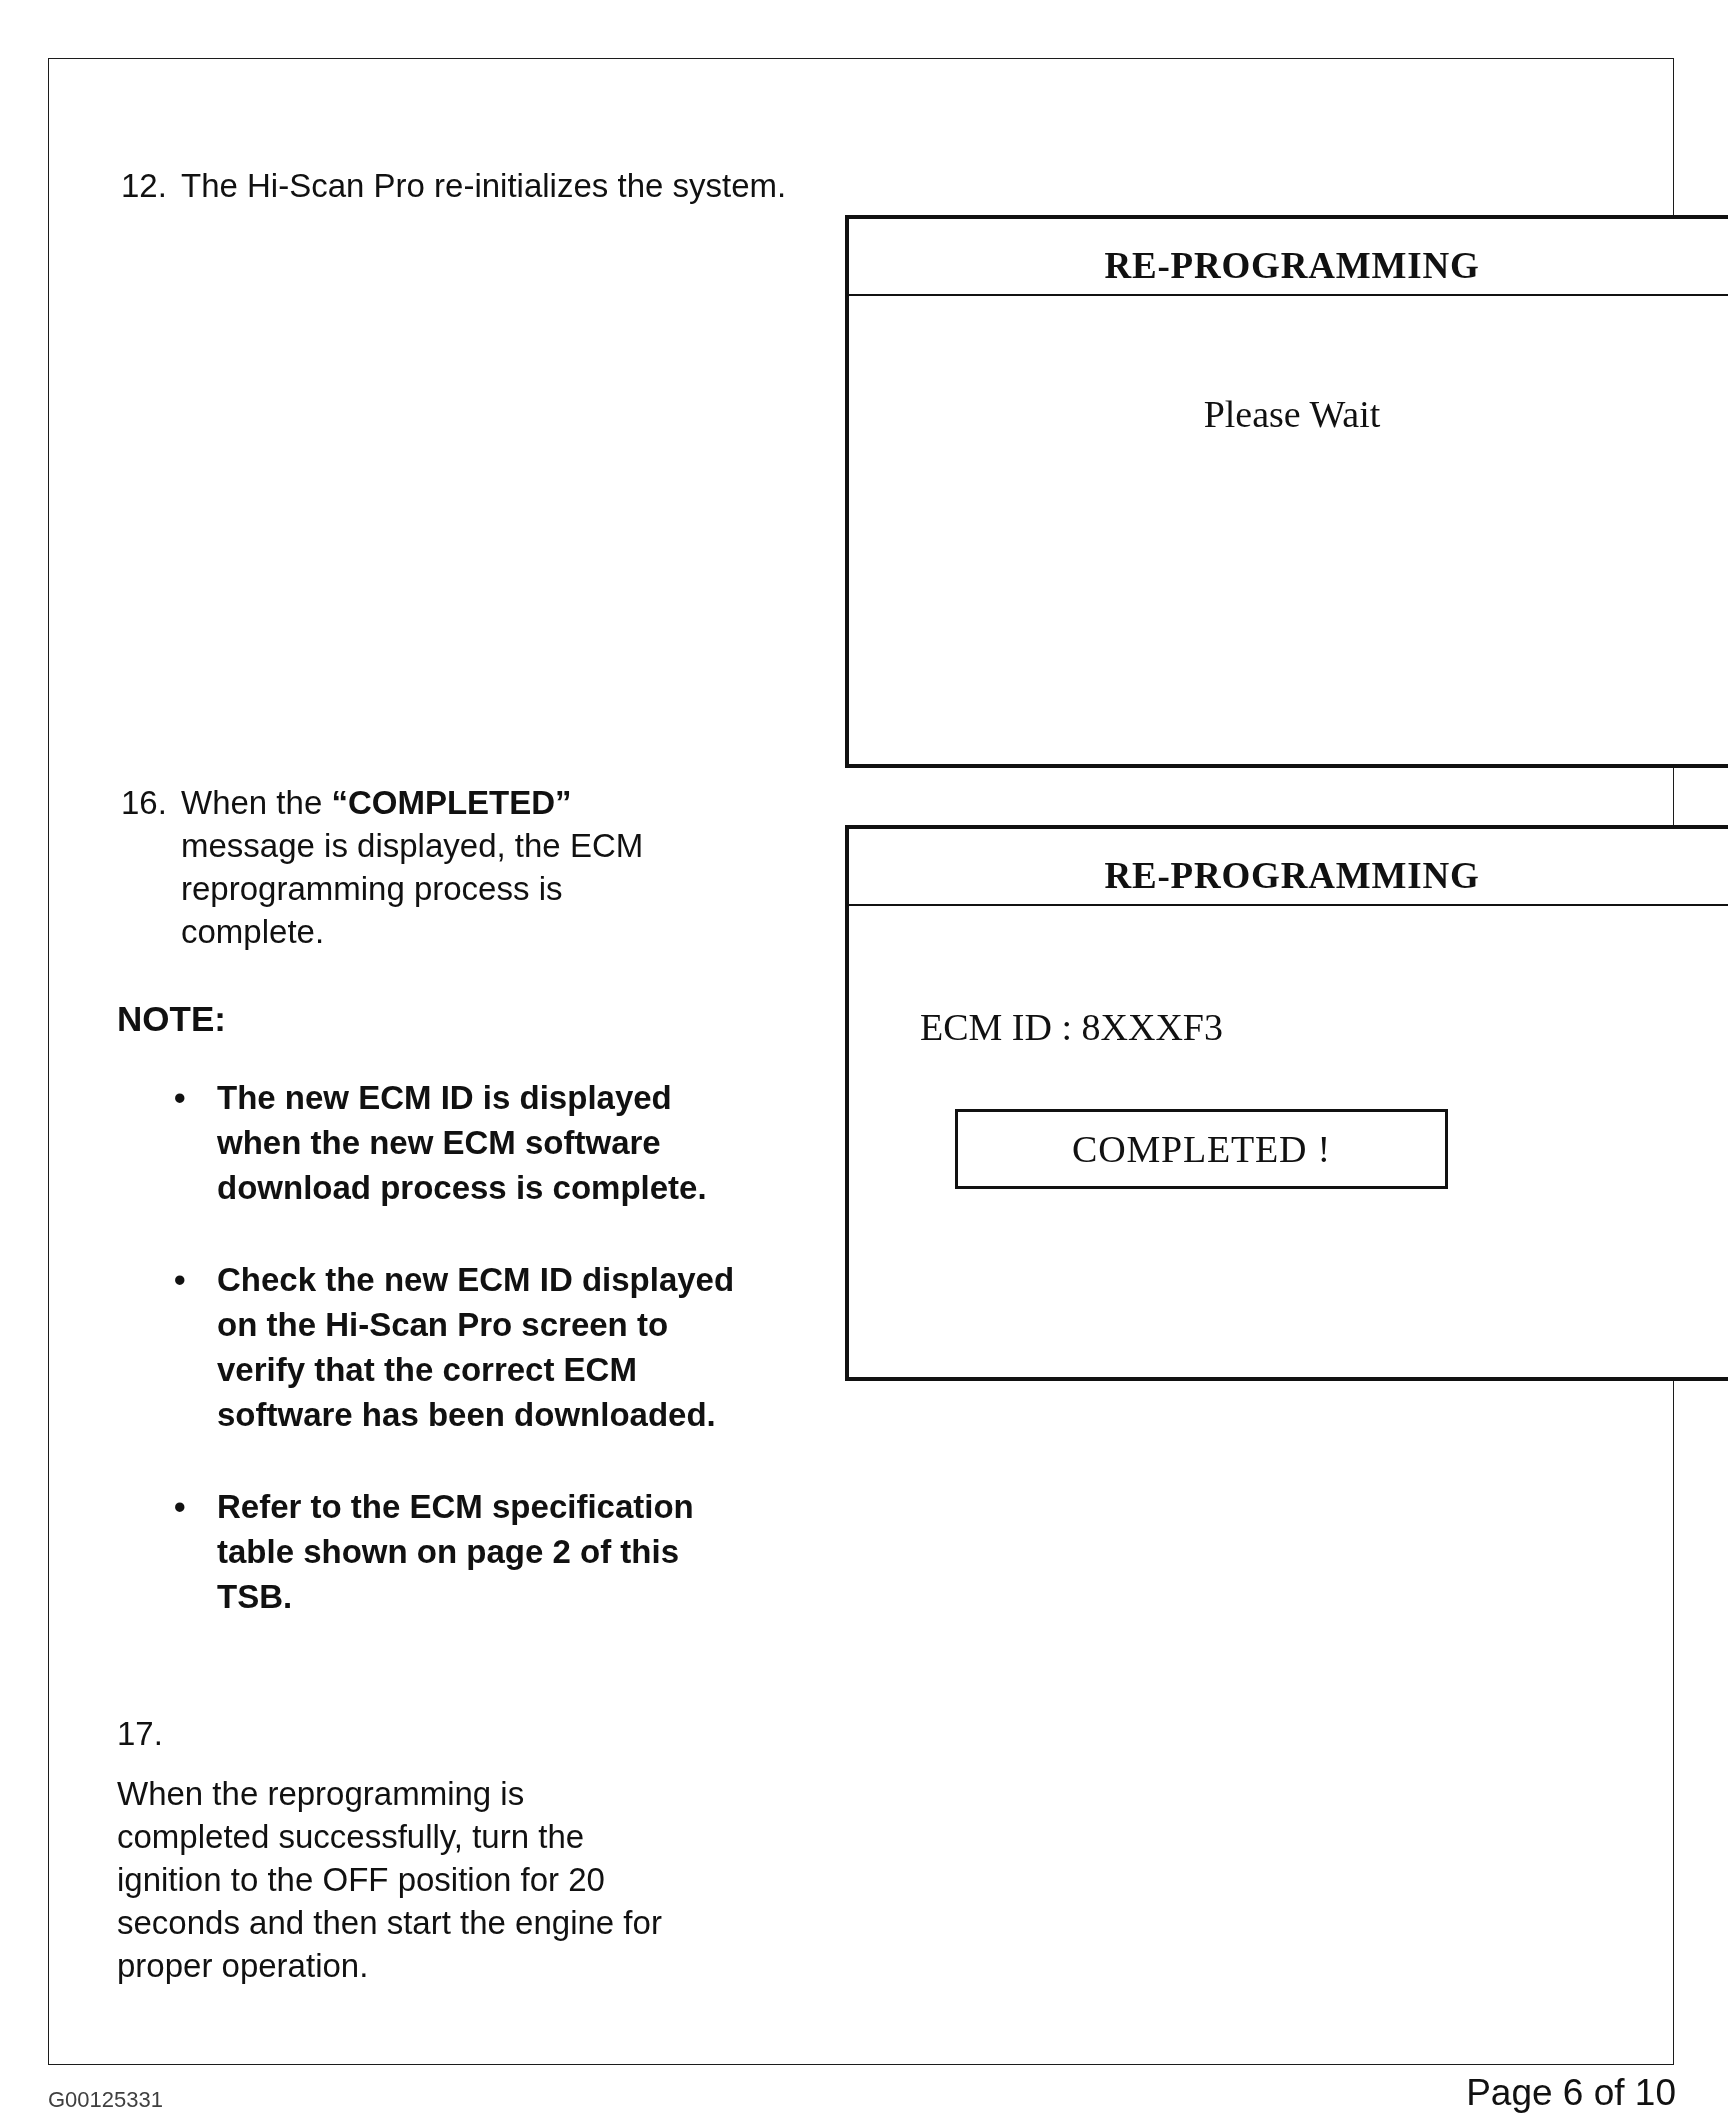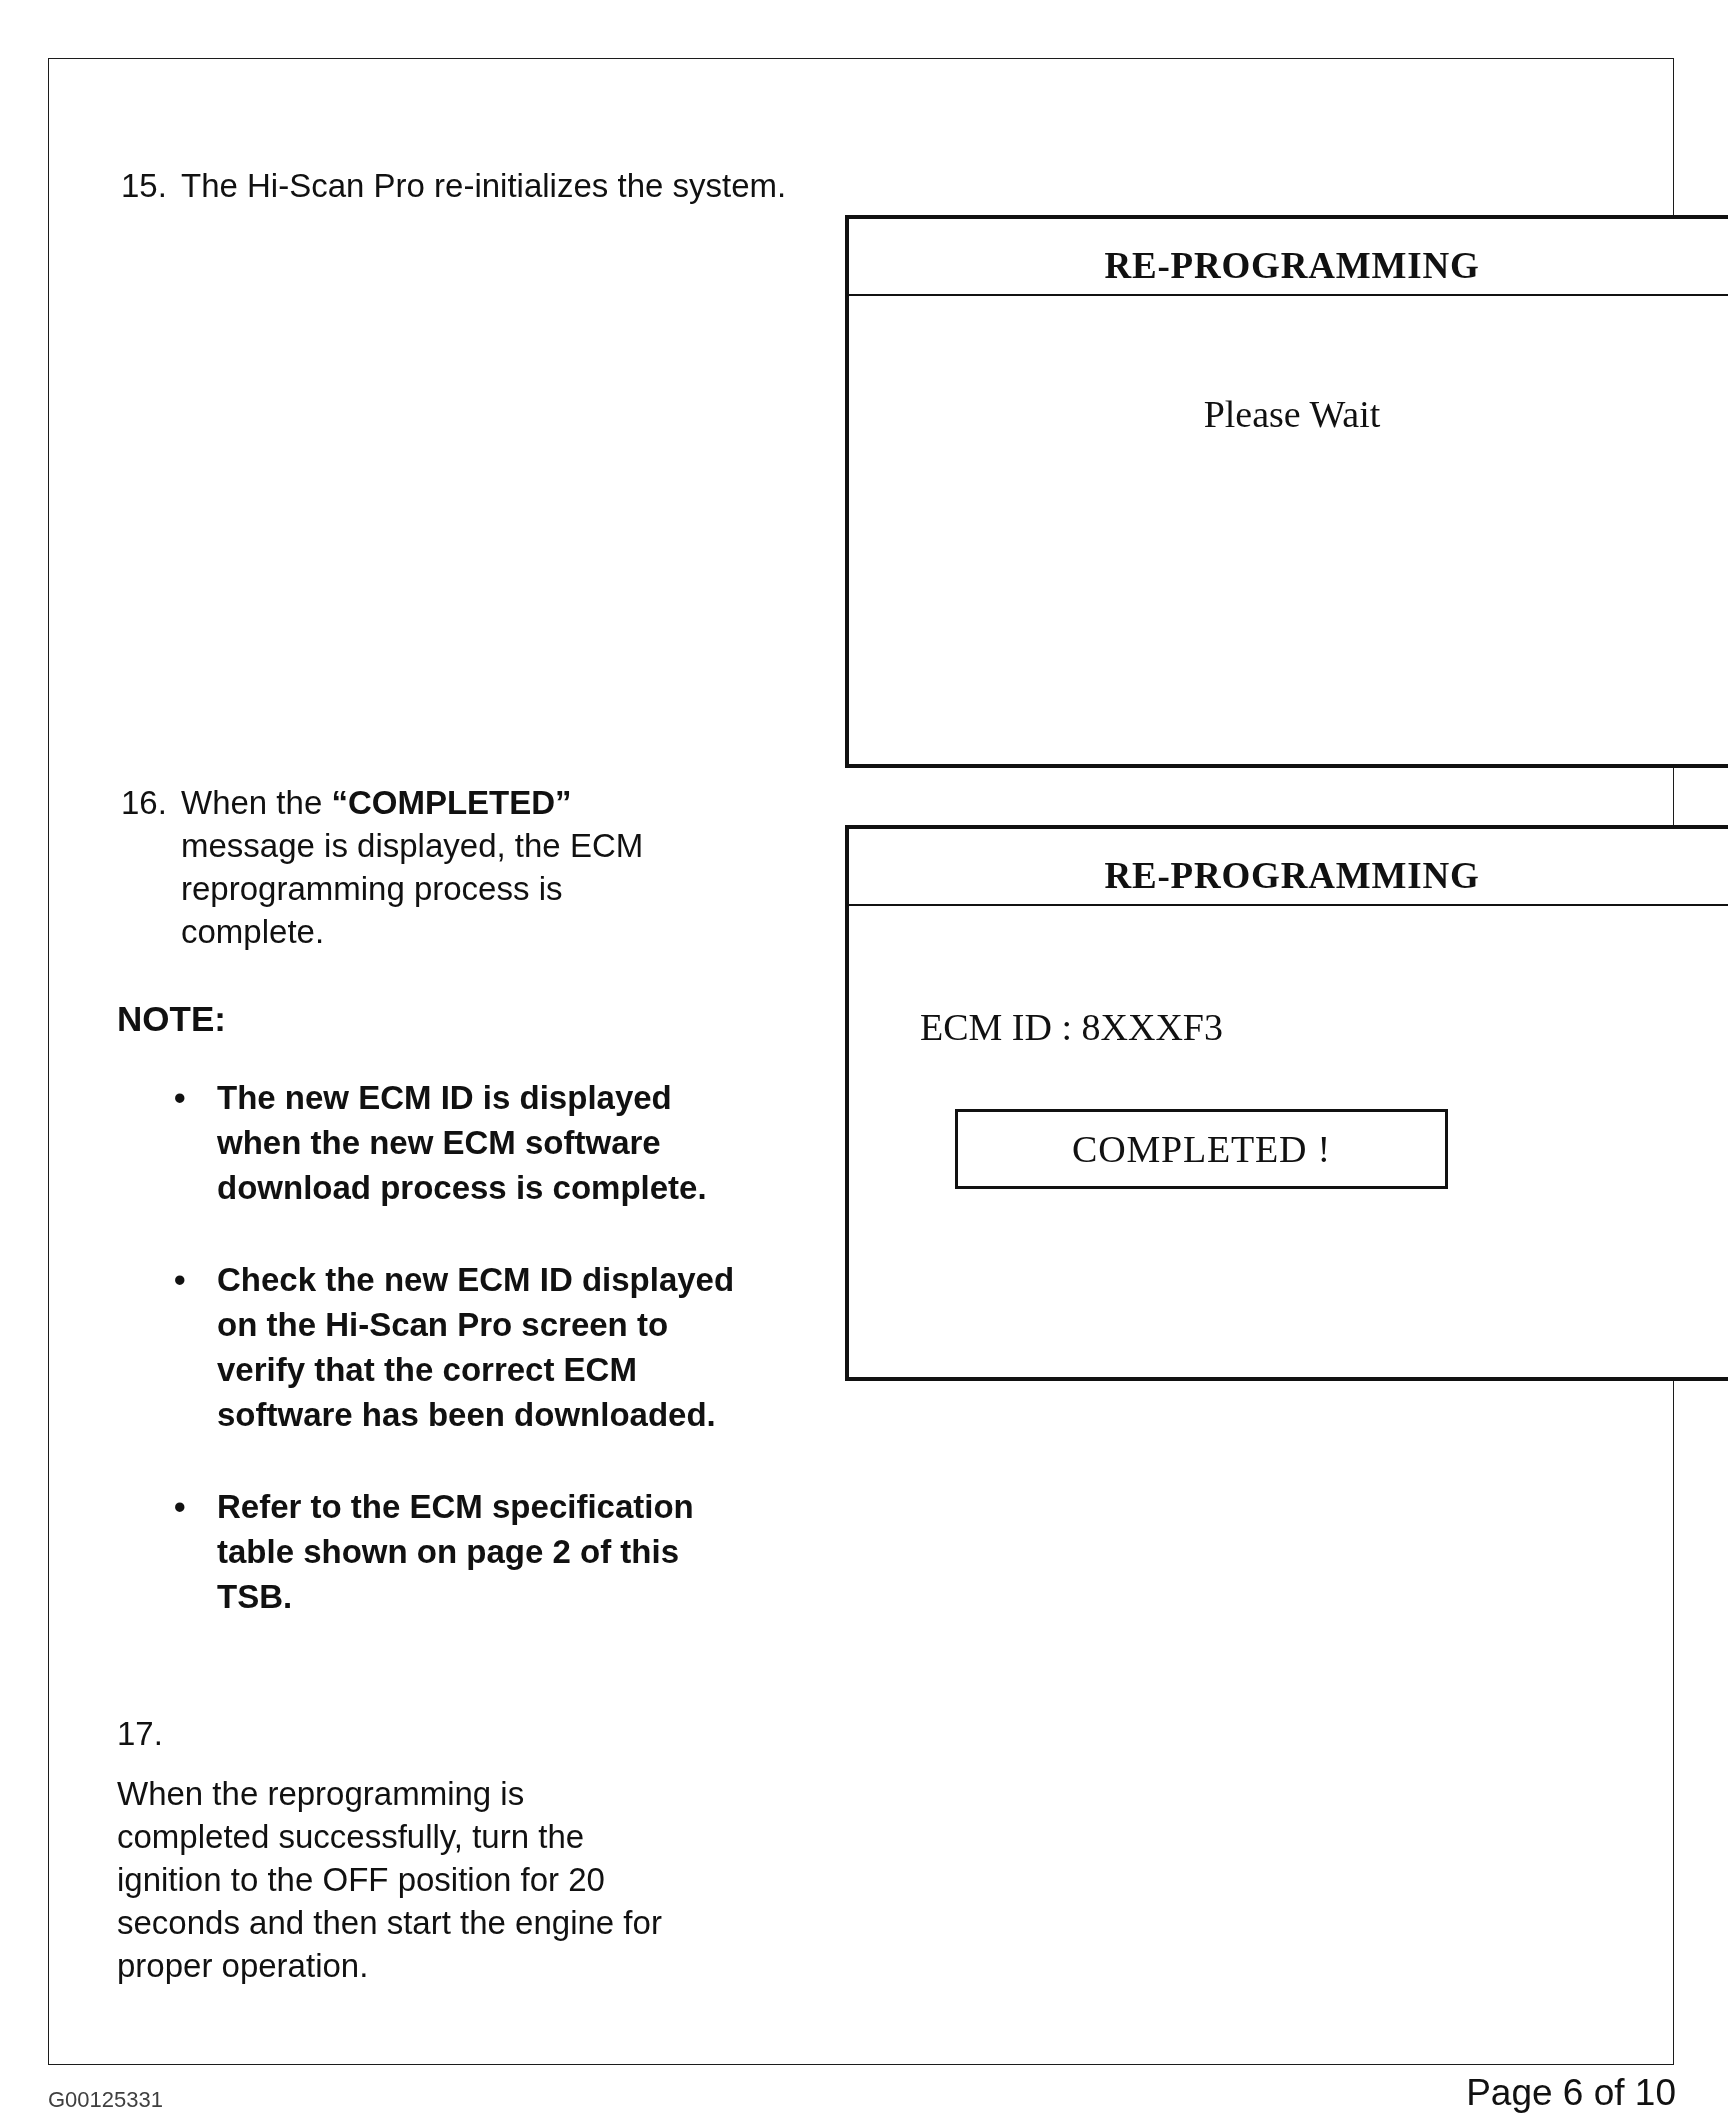--- a/index.html
+++ b/index.html
@@ -93,21 +93,21 @@
   }
 </style>
 </head>
 <body>
 
 <div class="page">
 
   <div class="border-frame"></div>
 
   <div class="step step15">
-    <span class="num">15.</span>
+    <span class="num">12.</span>
     <span class="txt">The Hi-Scan Pro re-initializes the system.</span>
   </div>
 
   <div class="screen screen1">
     <div class="screen-header">RE-PROGRAMMING</div>
     <div class="line-center s1-line2">Please Wait</div>
   </div>
 
   <div class="step step16">
     <span class="num">16.</span>

